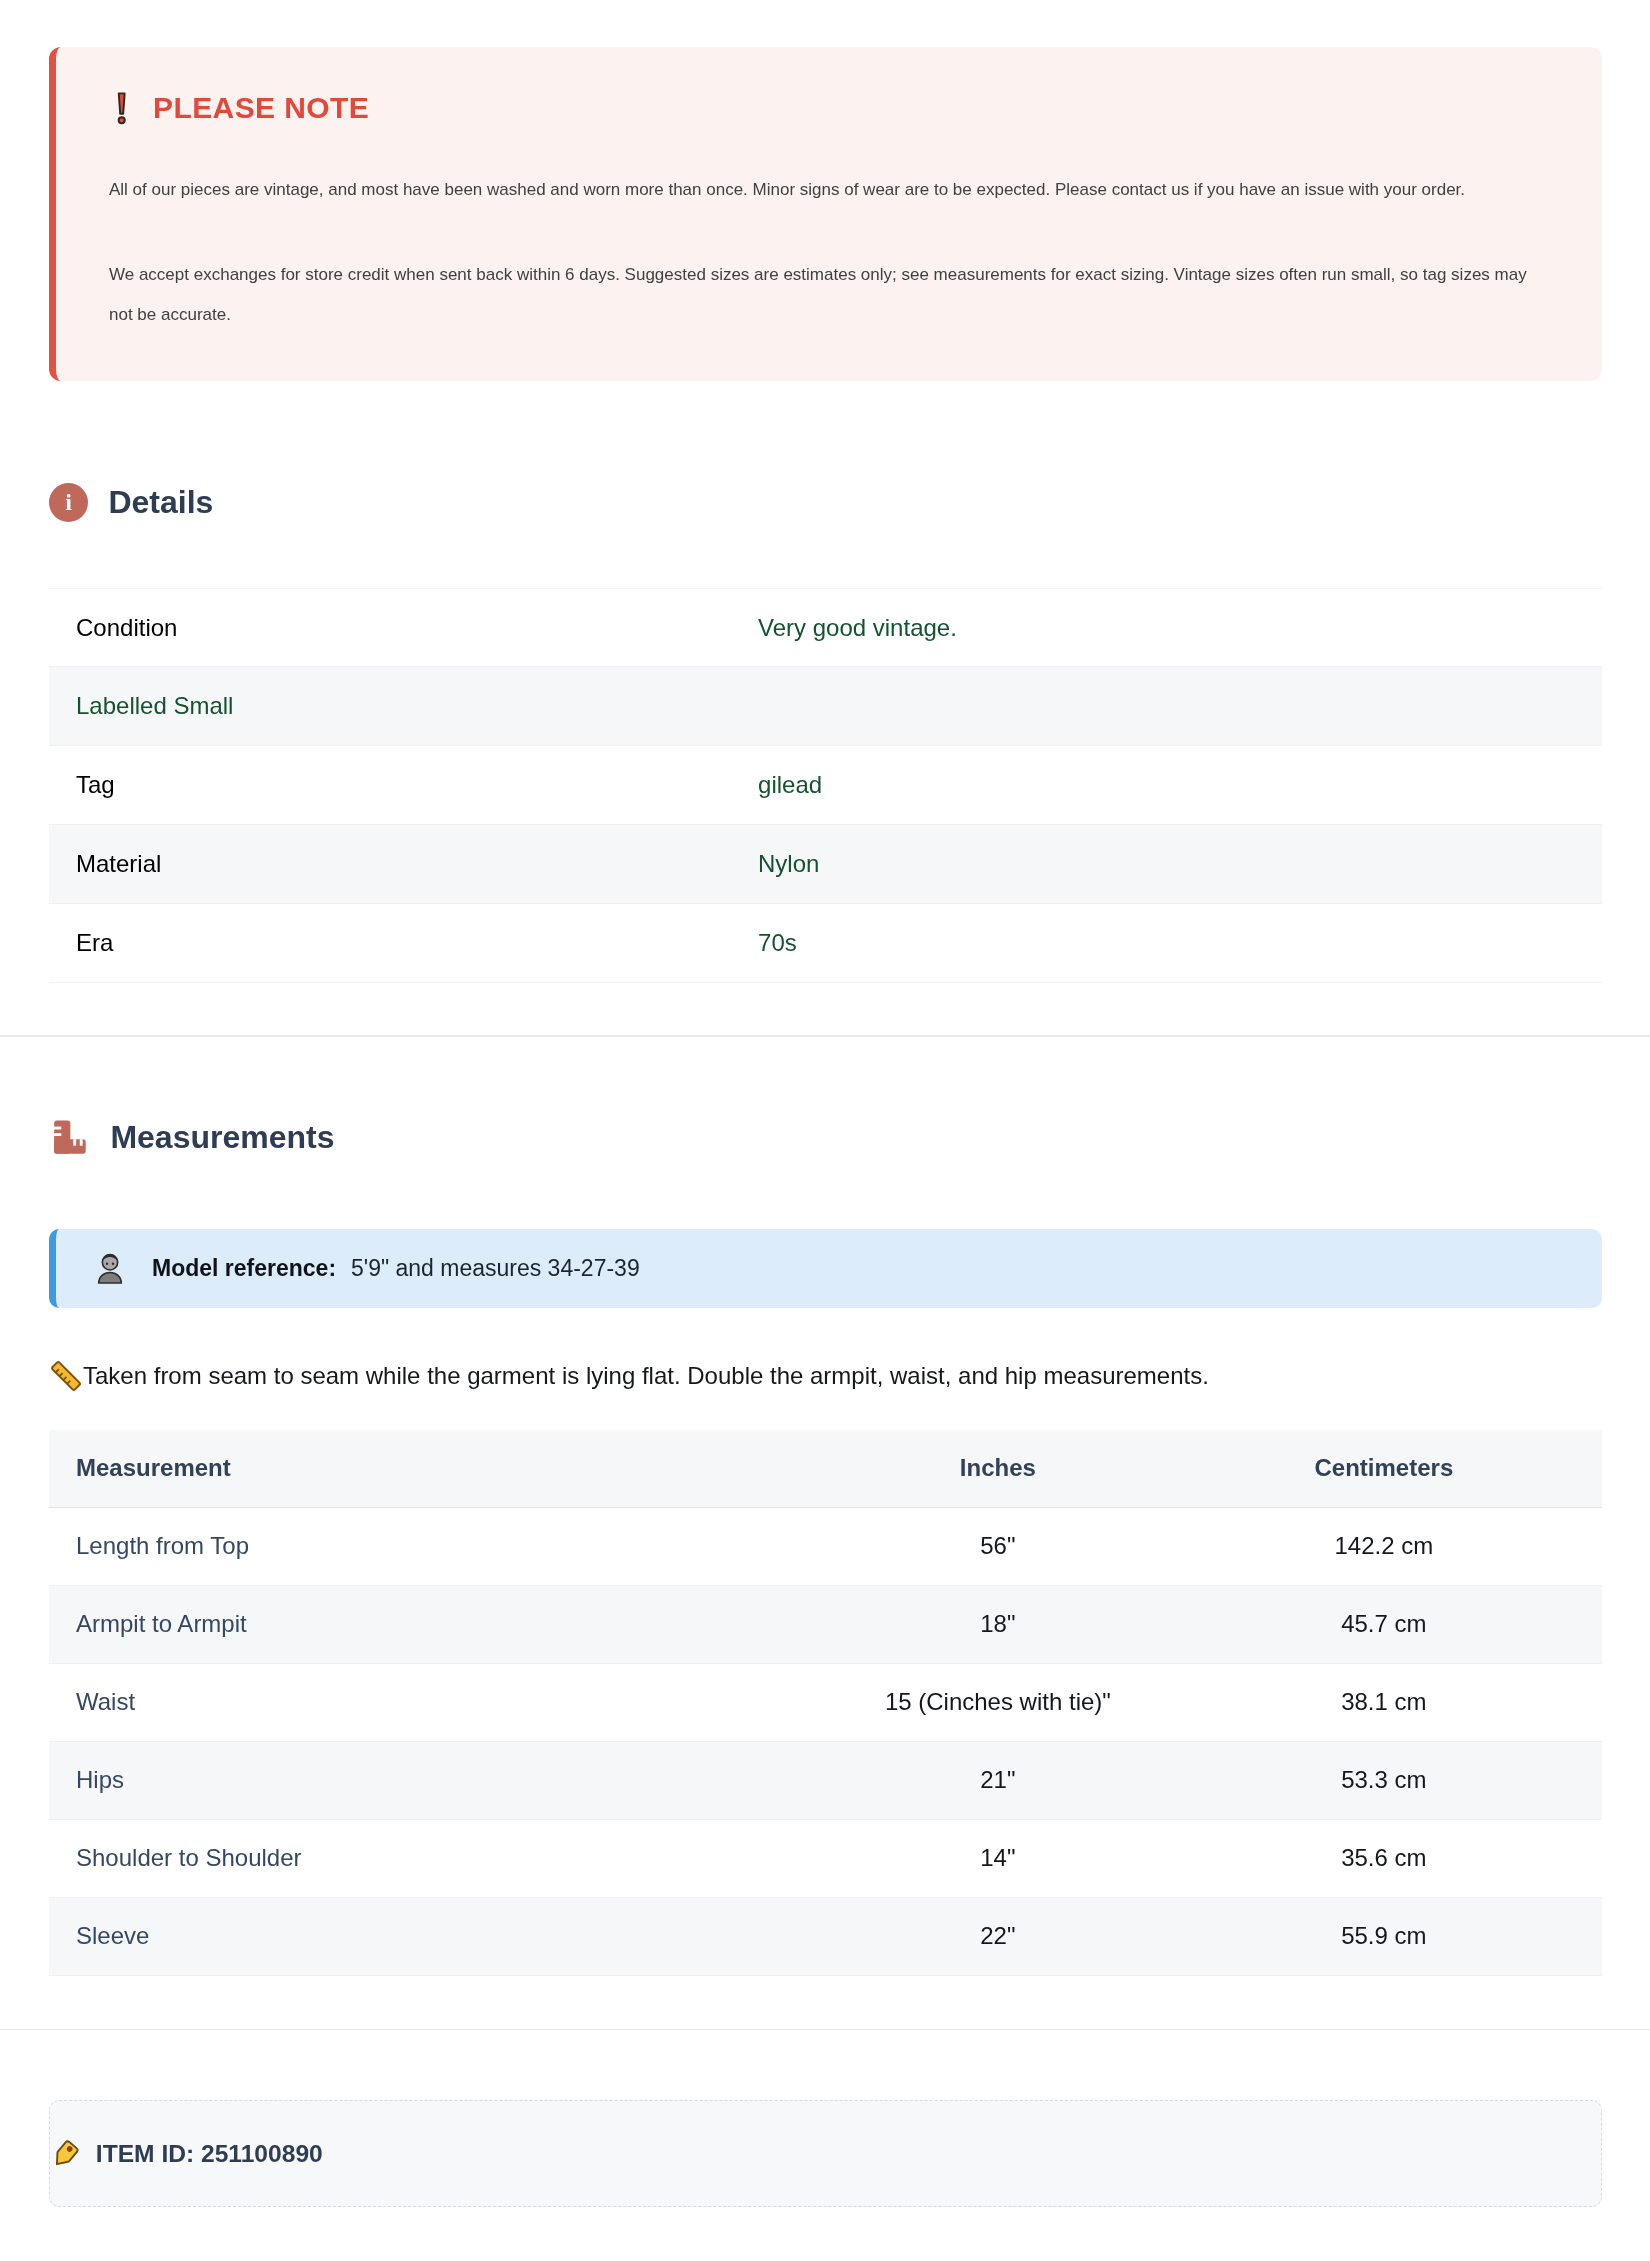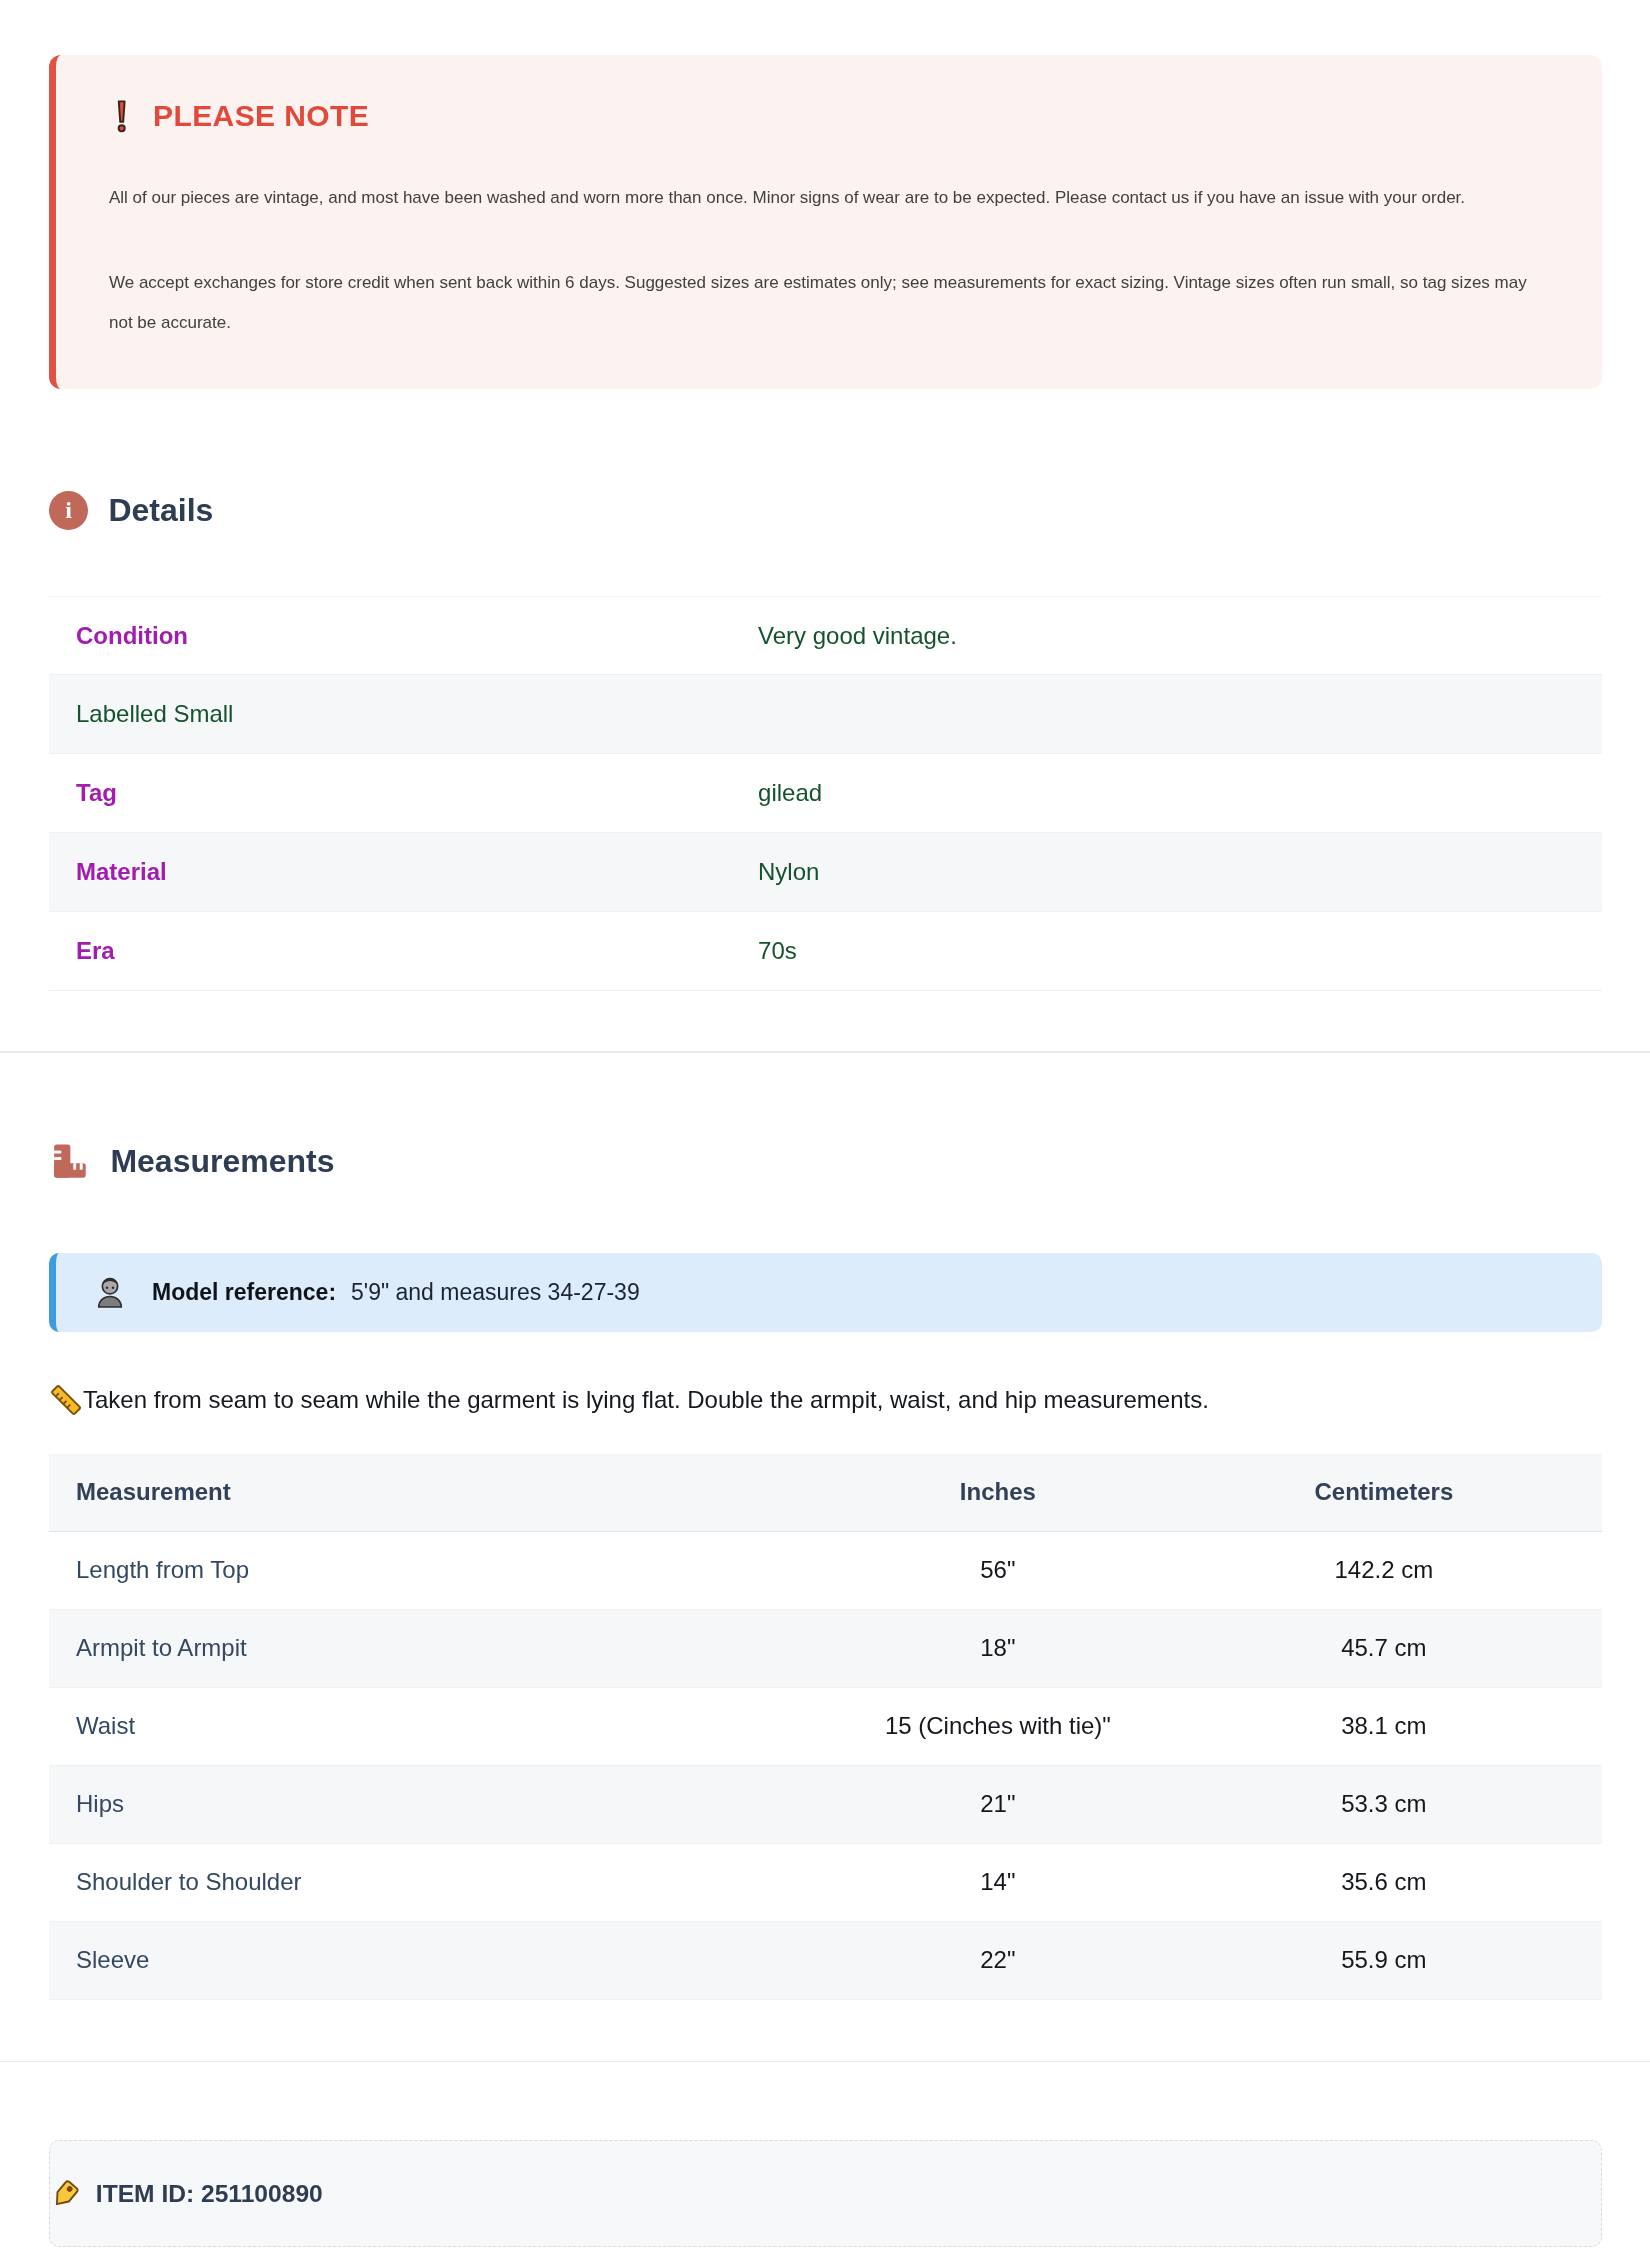--- a/index.html
+++ b/index.html
@@ -3,21 +3,21 @@
 <meta charset="utf-8">
 <style>
   * { margin:0; padding:0; box-sizing:border-box; }
   html,body { background:#ffffff; }
   body {
     width:1651px; min-height:2261px;
     font-family:"Liberation Sans", sans-serif;
     color:#14171c;
     -webkit-font-smoothing:antialiased;
   }
-  .container { padding:8px 49px; }
+  .container { padding:0 49px; }
 
   
   .note-box {
     margin-top:47px;
     background:#fcf3f1;
     border-left:7.6px solid #e05243;
     border-radius:12px;
     padding:44px 53px 46px 53px;
   }
   .note-title-row { display:flex; align-items:center; gap:18.7px; }
@@ -48,21 +48,21 @@
   
   .details-table { margin-top:66px; margin-bottom:52px; }
   .d-row {
     display:flex; align-items:center;
     min-height:79px; padding:0 27px;
     font-size:24px;
     border-bottom:0.8px solid #eef0f2;
   }
   .d-row:first-child { border-top:0.8px solid #f3f4f6; }
   .d-row:nth-child(even) { background:#f6f7f8; }
-  .d-label { width:45.5%; color:#a21caf; font-weight:700; }
+  .d-label { width:45.5%; color:#000000; font-weight:400; }
   .d-value { width:54.5%; color:#14532d; }
 
   
   .divider { width:100%; height:1.7px; background:#e9eaec; }
 
   
   .model-box {
     margin-top:71px;
     background:#dcecfb;
     border-left:7.6px solid #3e9be1;

